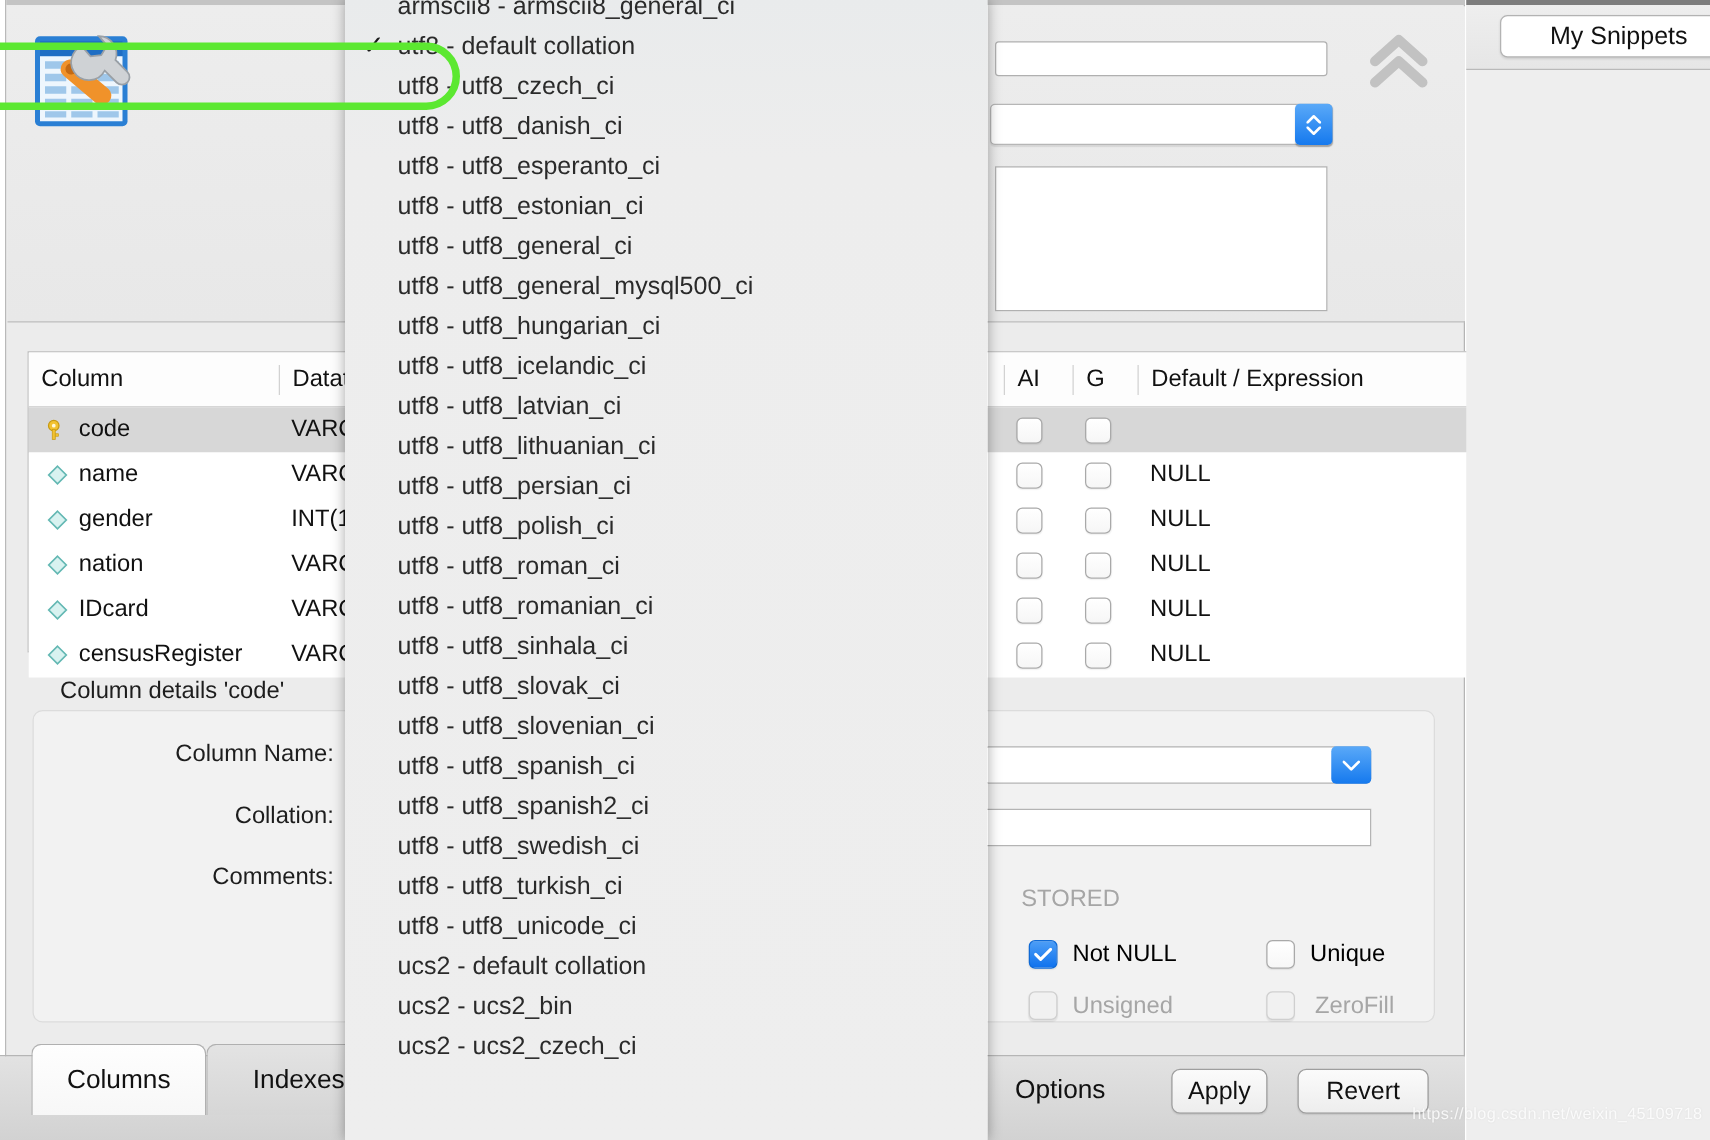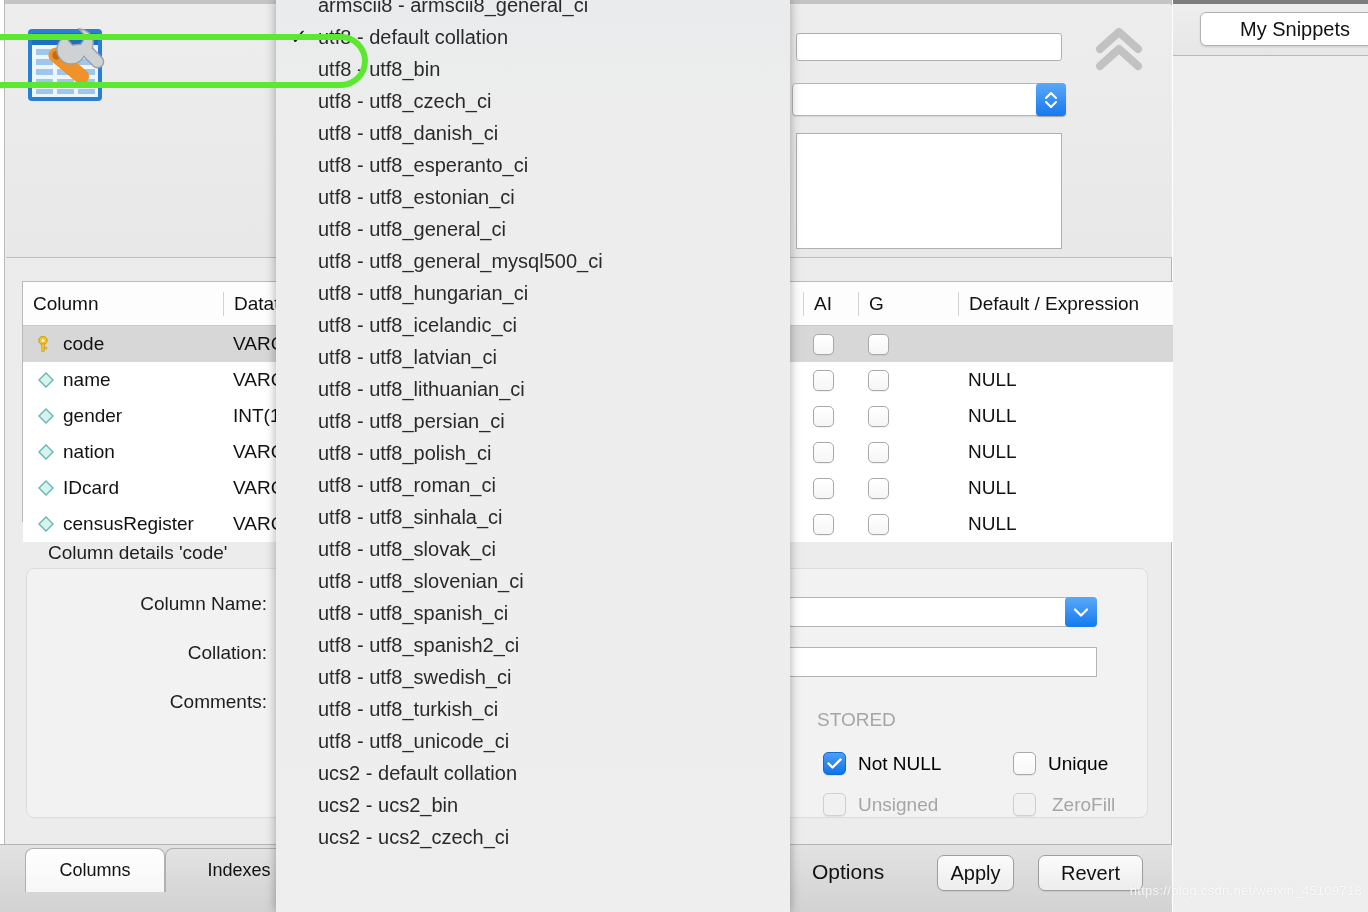--- a/index.html
+++ b/index.html
@@ -79,21 +79,21 @@
     display: flex; height: 44px; background: #fdfdfd;
     border-bottom: 1px solid #c9c9c9; align-items: center;
     font-size: 19px; color: #111;
   }
   .grid-head .cell { border-left: 1px solid #d2d2d2; padding-left: 10px; height: 24px; line-height: 24px; }
   .grid-head .cell:first-child { border-left: 0; }
   .c-col  { width: 200px; }
   .c-dt   { width: 580px; }
   .c-ai   { width: 55px; }
   .c-g    { width: 52px; }
-  .c-def  { width: 243px; margin-left: 48px; }
+  .c-def  { width: 243px; }
 
   .grid-row {
     display: flex; height: 36px; align-items: center;
     font-size: 19px; color: #111; background: #fff;
   }
   .grid-row.sel { background: #d7d7d7; }
   .grid-row .cell { height: 36px; display: flex; align-items: center; padding-left: 10px; }
   .rowicon { width: 26px; display:inline-flex; align-items:center; justify-content:center; margin-right: 4px;}
   .cb {
     width: 21px; height: 21px; border: 1px solid #a9a9a9;
@@ -157,23 +157,23 @@
   .bigcb.dim { background:#f1f1f1; border-color:#cfcfcf; }
   .lbl-dim { color:#a6a6a6; }
 
   
   .tabbar {
     position: absolute; left: 0; bottom: 0; width: 1172px; height: 68px;
     background: linear-gradient(180deg,#e2e2e2,#d2d2d2);
     border-top: 1px solid #b5b5b5;
   }
   .tab {
-    position:absolute; bottom: 20px; height: 44px;
+    position:absolute; bottom: 20px; height: 57px;
     display:flex; align-items:center; justify-content:center;
-    font-size: 18px; color:#111;
+    font-size: 21px; color:#111;
     border:1px solid #b0b0b0; border-bottom:none;
     border-radius: 8px 8px 0 0;
   }
   .tab.active { background: linear-gradient(180deg,#fefefe,#f7f7f7); z-index:3;}
   .tab.inactive { background: linear-gradient(180deg,#e3e3e3,#d6d6d6); z-index:2;}
   .tab-columns { left: 25px; width: 140px; }
   .tab-indexes { left: 165px; width: 148px; }
 
   .opt-label { position:absolute; left:812px; bottom: 28px; font-size:21px; color:#111;}
   .btn {
@@ -503,34 +503,34 @@
       <div class="tab active tab-columns">Columns</div>
       <div class="opt-label">Options</div>
       <div class="btn btn-apply">Apply</div>
       <div class="btn btn-revert">Revert</div>
     </div>
 
     <div class="dropdown">
       <div id="dd-list" style="margin-top: -10px;">
           <div class="dd-item">armscii8 - armscii8_general_ci</div>
           <div class="dd-item checked">utf8 - default collation</div>
-          <div class="dd-item">utf8 - utf8_bin</div>
           <div class="dd-item">utf8 - utf8_czech_ci</div>
           <div class="dd-item">utf8 - utf8_danish_ci</div>
           <div class="dd-item">utf8 - utf8_esperanto_ci</div>
           <div class="dd-item">utf8 - utf8_estonian_ci</div>
           <div class="dd-item">utf8 - utf8_general_ci</div>
           <div class="dd-item">utf8 - utf8_general_mysql500_ci</div>
           <div class="dd-item">utf8 - utf8_hungarian_ci</div>
           <div class="dd-item">utf8 - utf8_icelandic_ci</div>
           <div class="dd-item">utf8 - utf8_latvian_ci</div>
           <div class="dd-item">utf8 - utf8_lithuanian_ci</div>
           <div class="dd-item">utf8 - utf8_persian_ci</div>
           <div class="dd-item">utf8 - utf8_polish_ci</div>
           <div class="dd-item">utf8 - utf8_roman_ci</div>
+          <div class="dd-item">utf8 - utf8_romanian_ci</div>
           <div class="dd-item">utf8 - utf8_sinhala_ci</div>
           <div class="dd-item">utf8 - utf8_slovak_ci</div>
           <div class="dd-item">utf8 - utf8_slovenian_ci</div>
           <div class="dd-item">utf8 - utf8_spanish_ci</div>
           <div class="dd-item">utf8 - utf8_spanish2_ci</div>
           <div class="dd-item">utf8 - utf8_swedish_ci</div>
           <div class="dd-item">utf8 - utf8_turkish_ci</div>
           <div class="dd-item">utf8 - utf8_unicode_ci</div>
           <div class="dd-item">ucs2 - default collation</div>
           <div class="dd-item">ucs2 - ucs2_bin</div>

